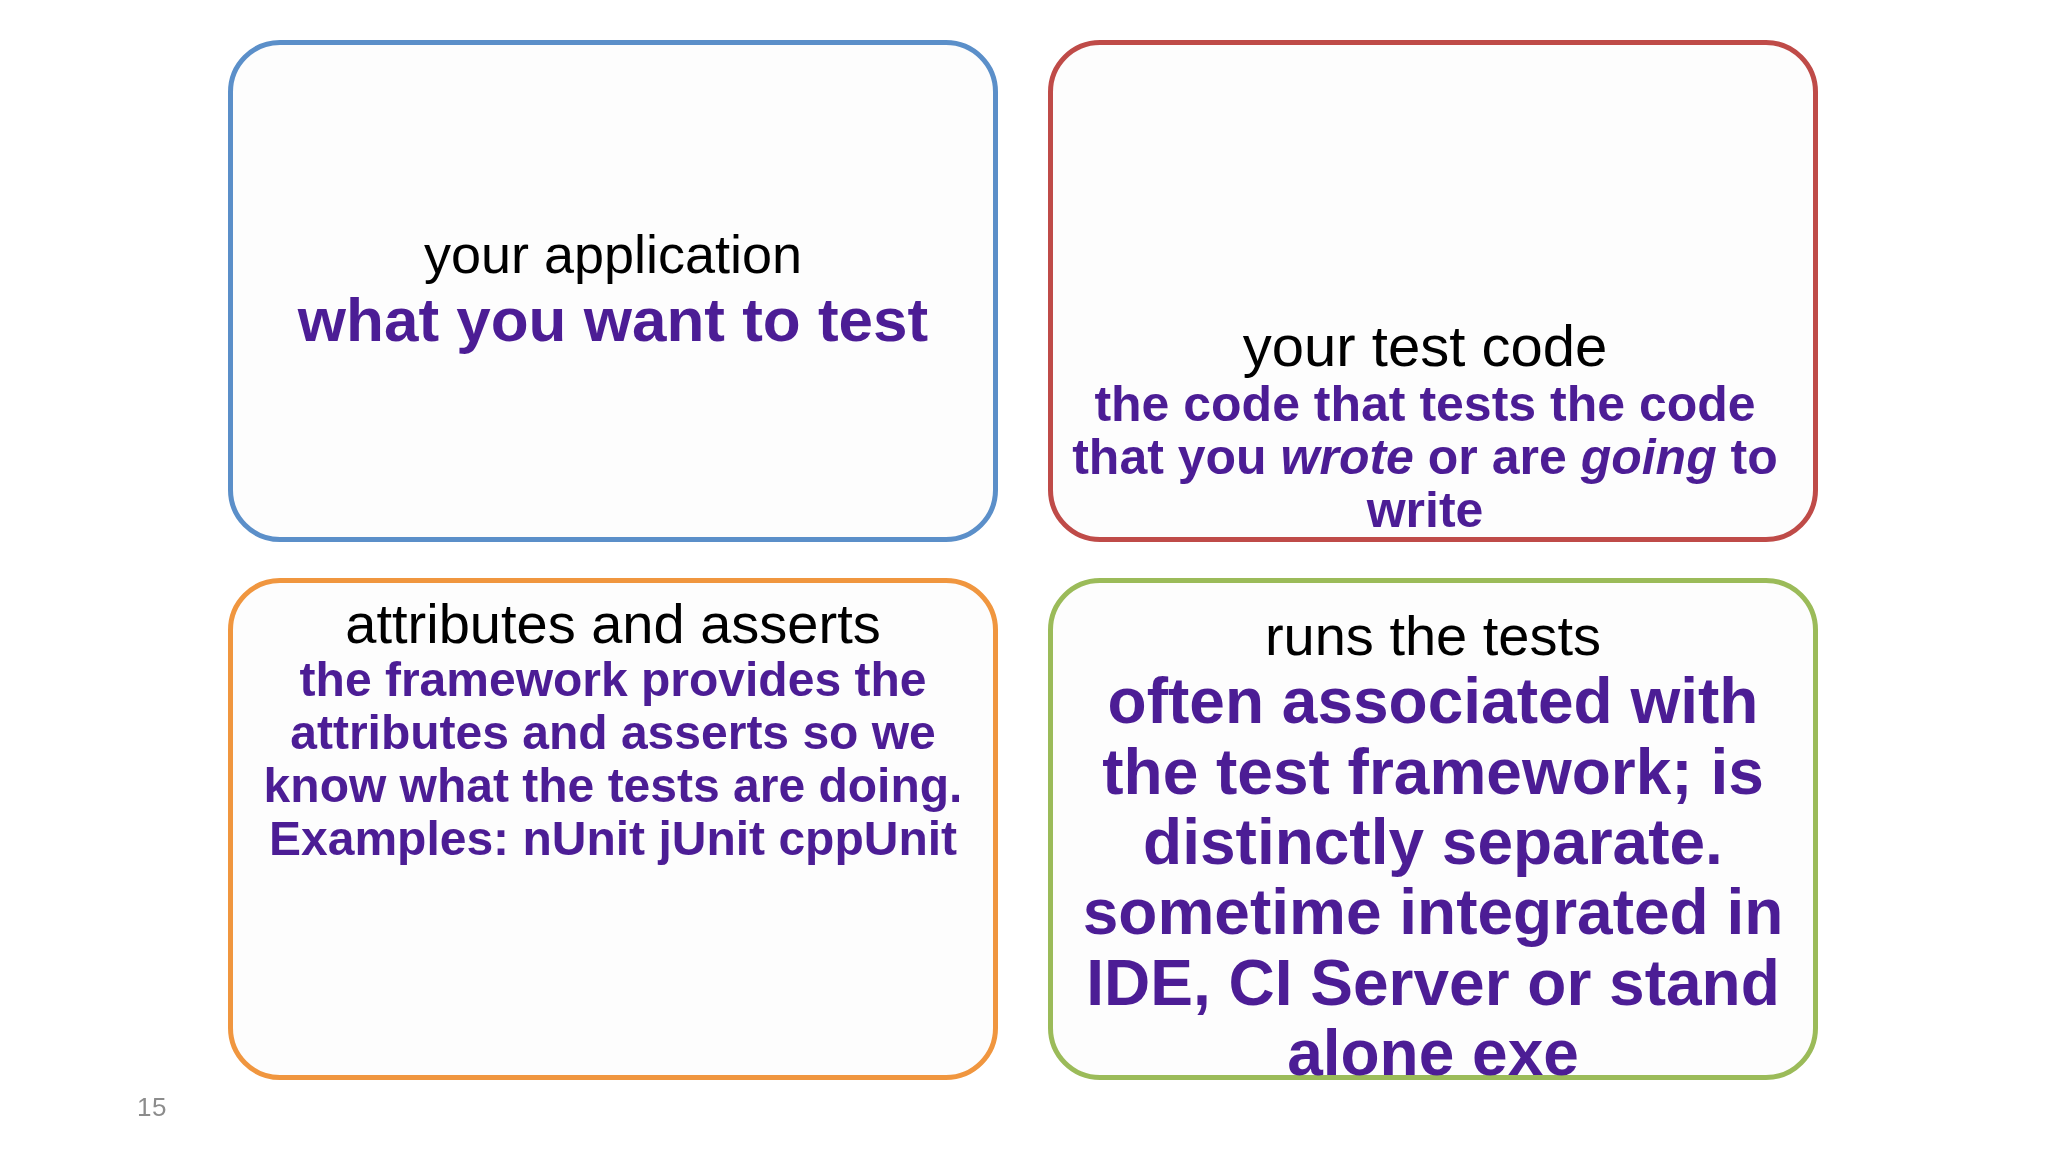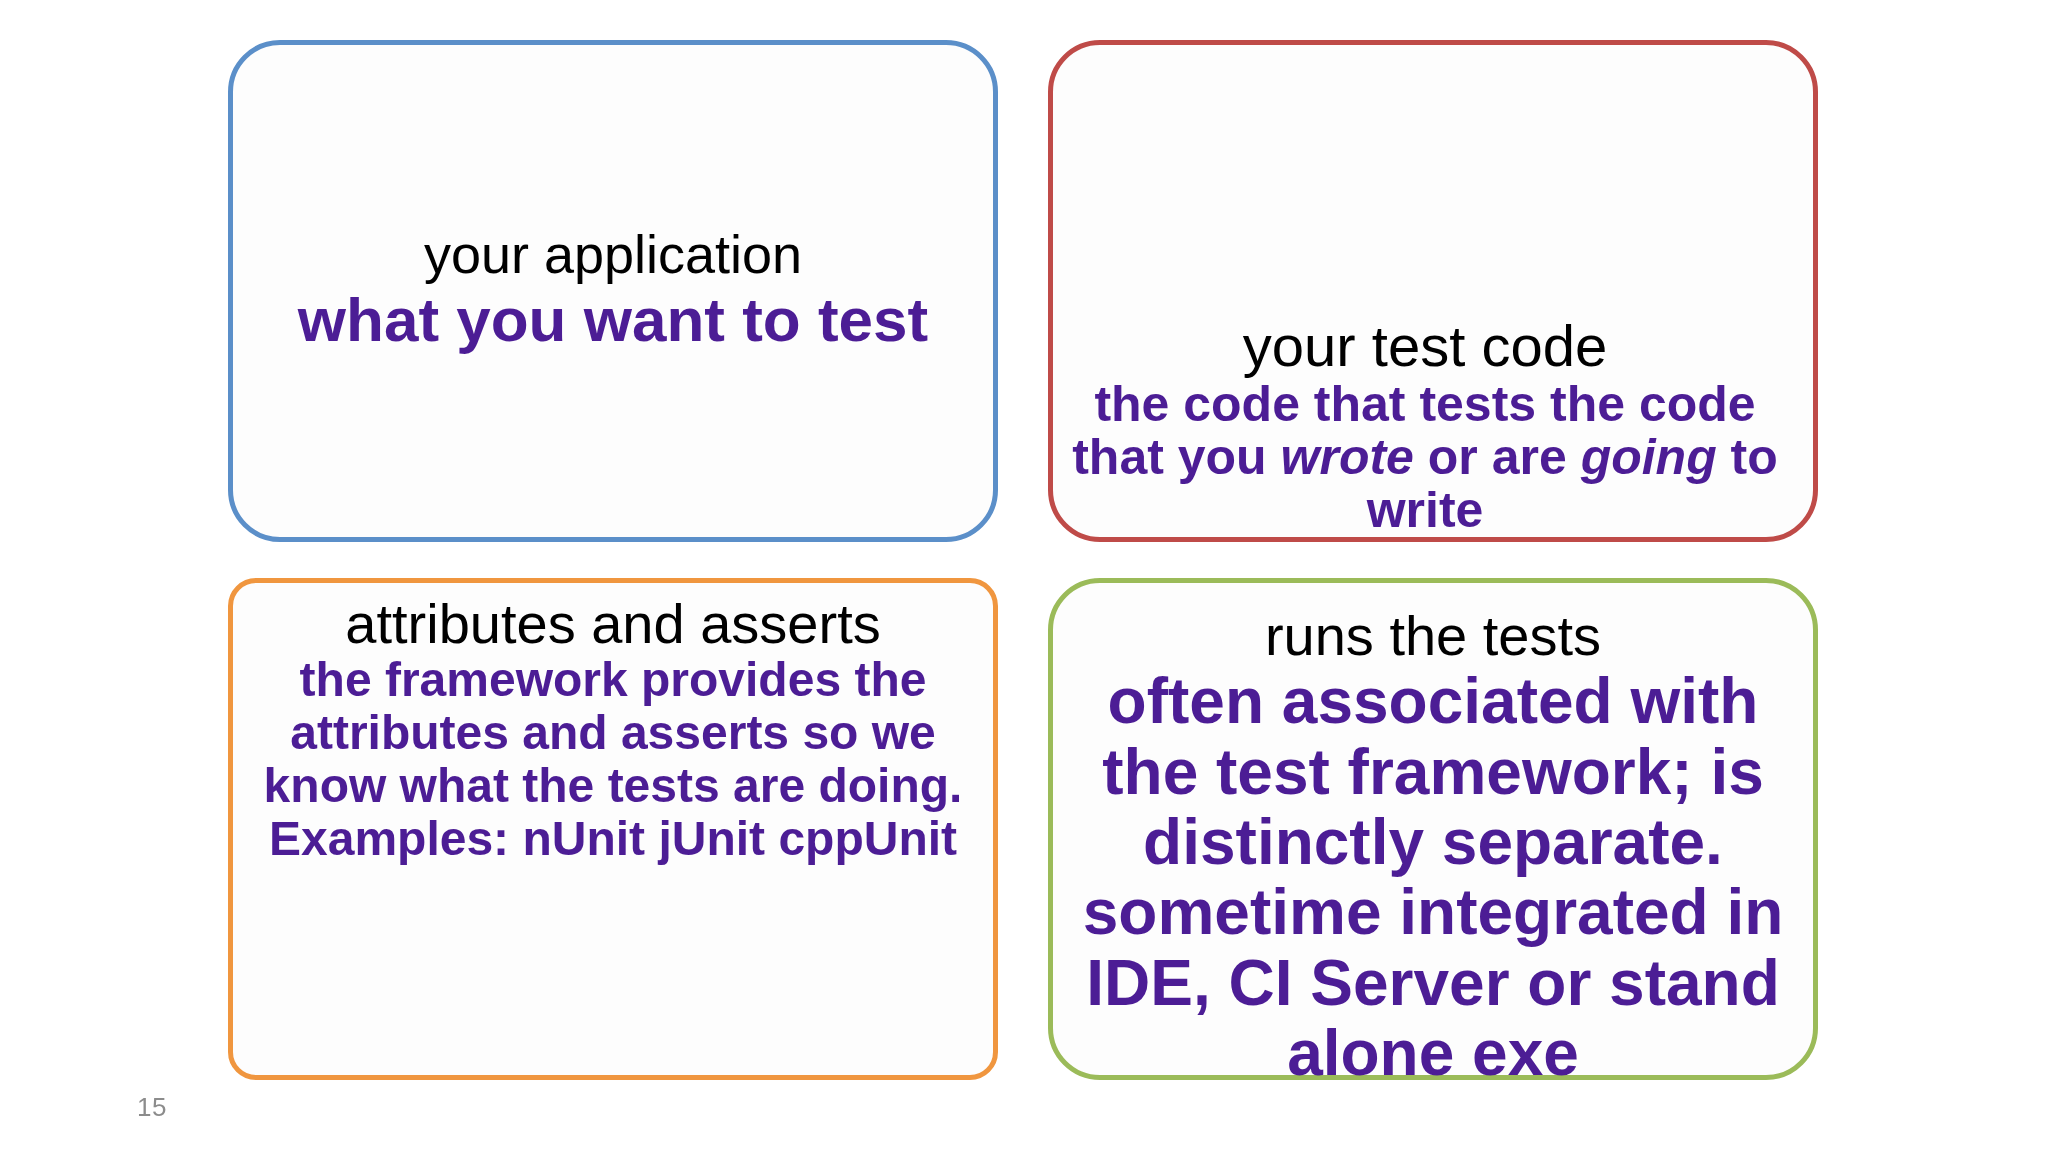--- a/index.html
+++ b/index.html
@@ -131,21 +131,21 @@
     <div class="card" id="card-application" style="border-color: rgb(91, 143, 201);">
       <div class="heading">your application</div>
       <div class="body">what you want to test</div>
     </div>
 
     <div class="card" id="card-testcode" style="border-color: rgb(191, 75, 72);">
       <div class="heading">your test code</div>
       <div class="body">the code that tests the code that you <i>wrote</i> or are <i>going</i> to write</div>
     </div>
 
-    <div class="card" id="card-attributes" style="border-color: rgb(240, 150, 63); border-radius: 28px;">
+    <div class="card" id="card-attributes" style="border-color: rgb(240, 150, 63);">
       <div class="heading">attributes and asserts</div>
       <div class="body">the framework provides the attributes and asserts so we know what the tests are doing.<br>Examples: nUnit jUnit cppUnit</div>
     </div>
 
     <div class="card" id="card-runner" style="border-color: rgb(155, 187, 89);">
       <div class="heading">runs the tests</div>
       <div class="body">often associated with the test framework; is distinctly separate. sometime integrated in IDE, CI Server or stand alone exe</div>
     </div>
 
   </div>

